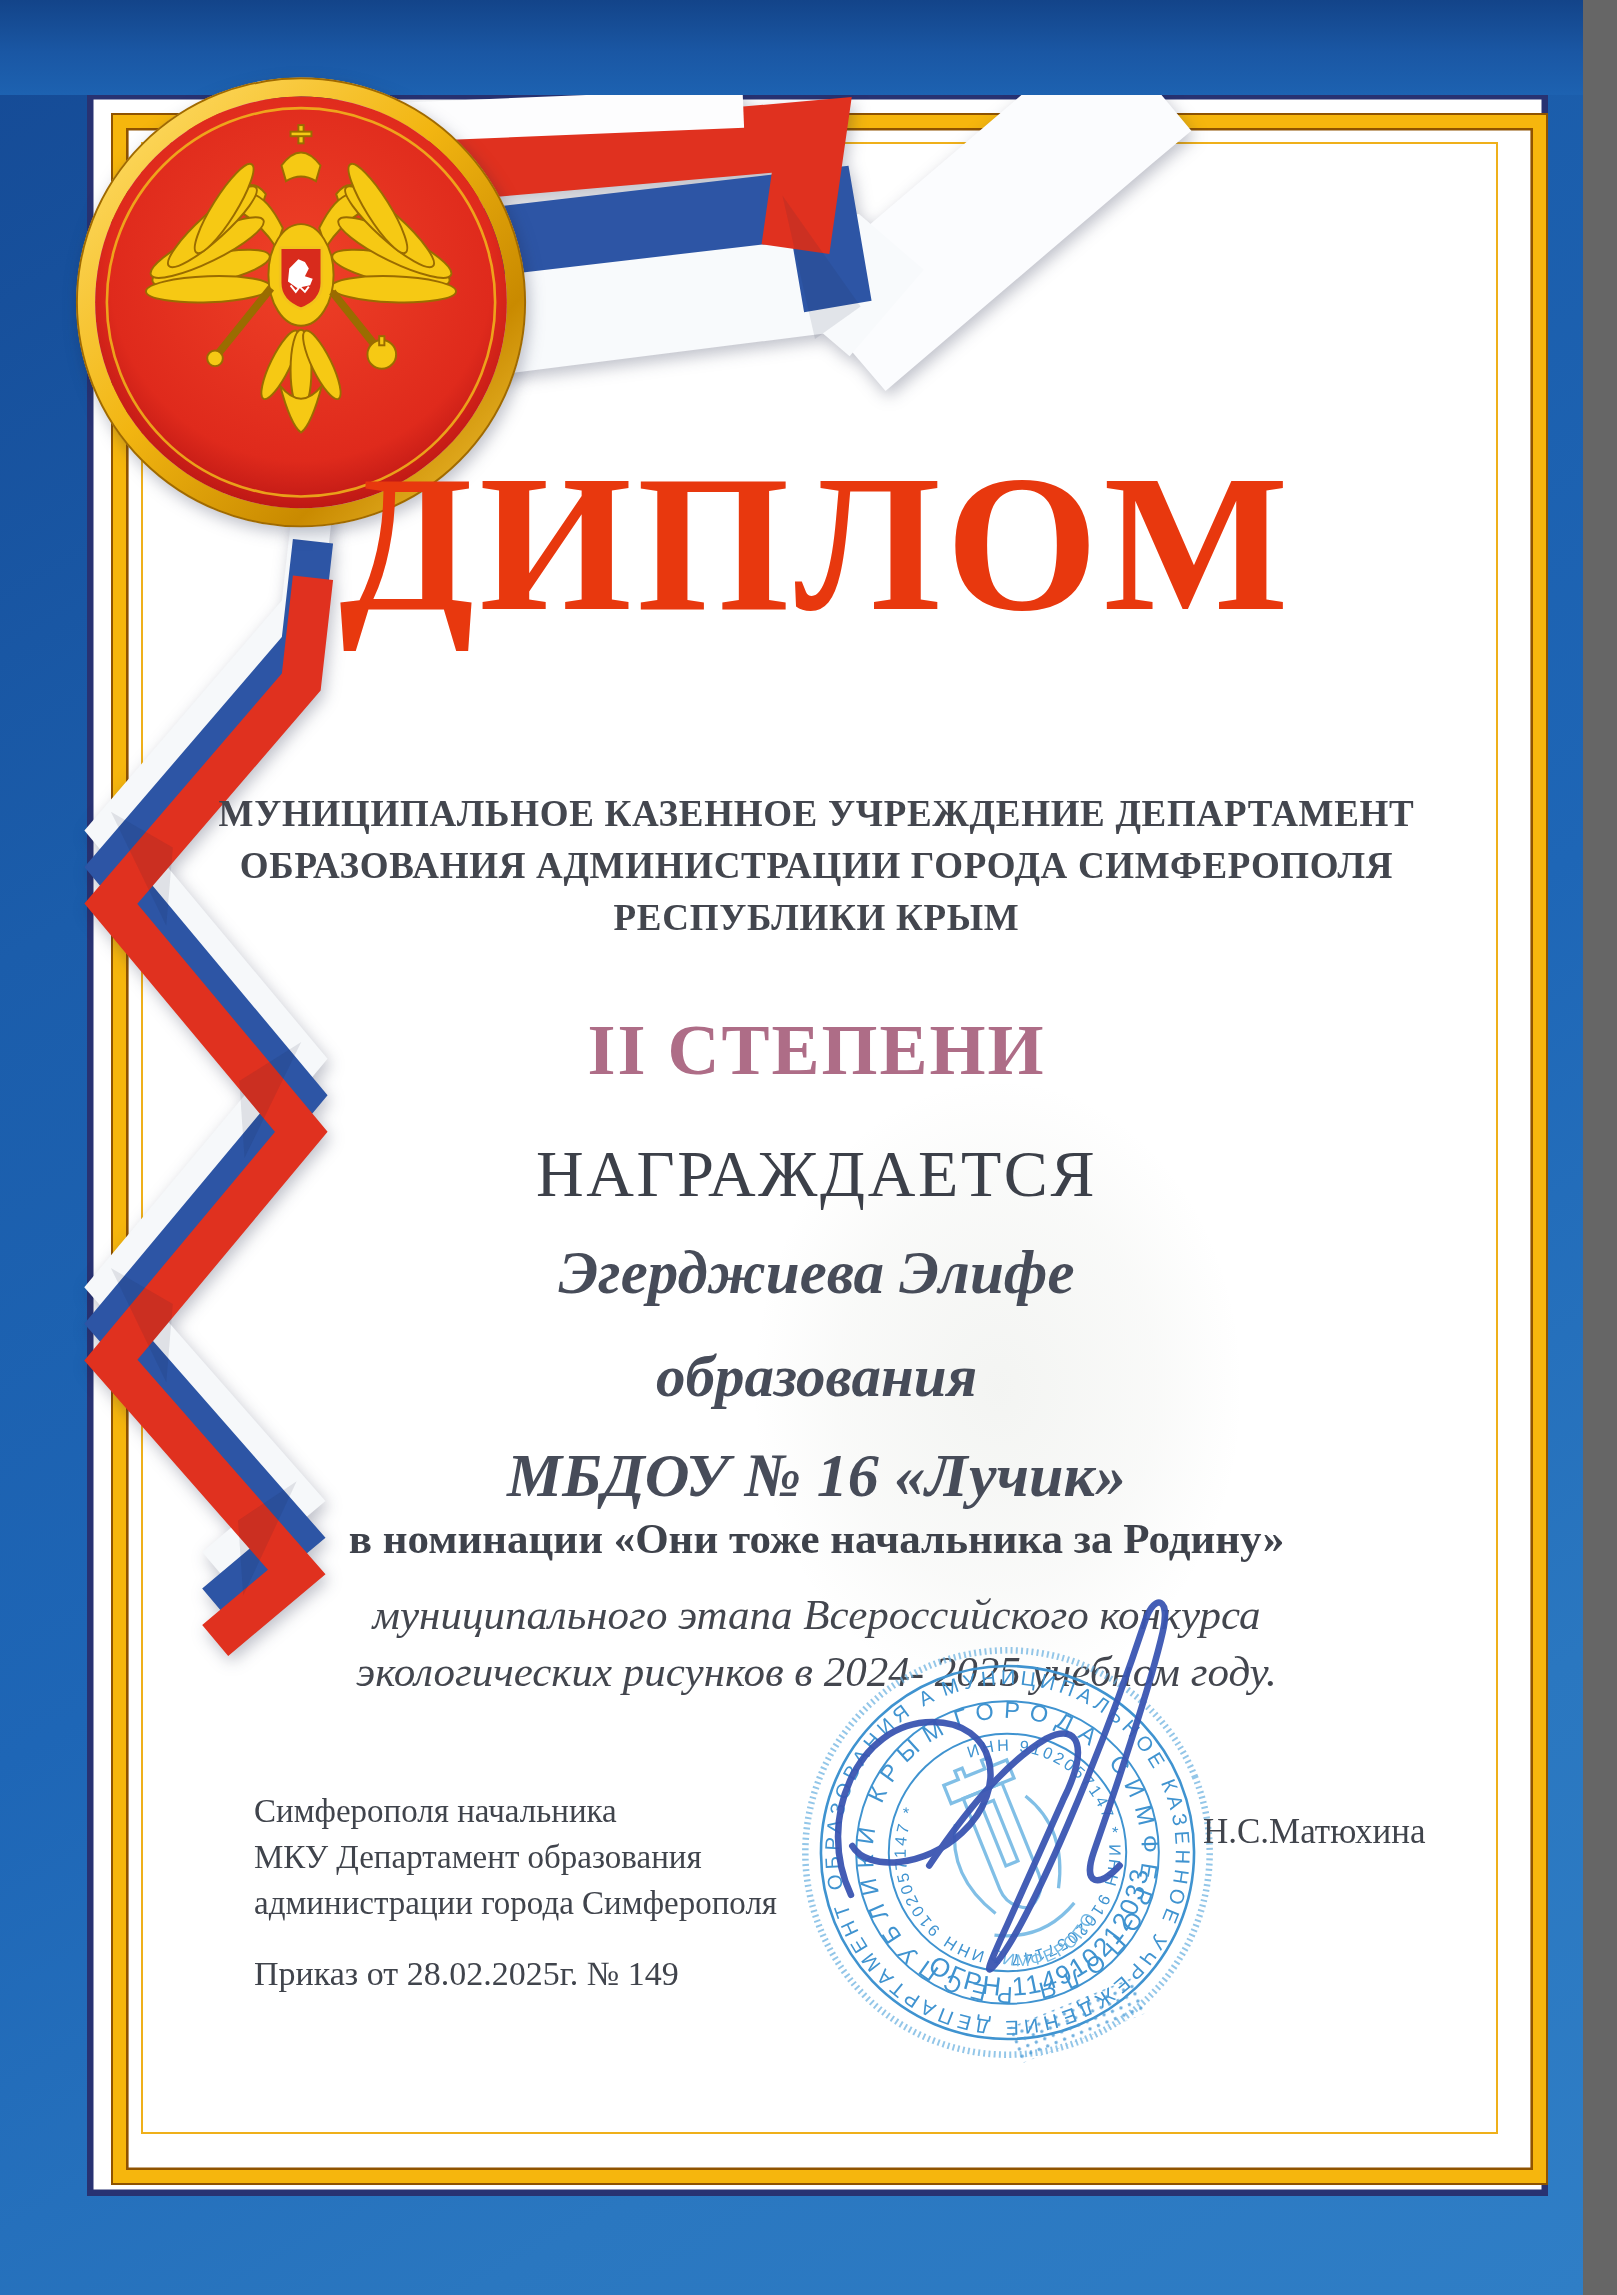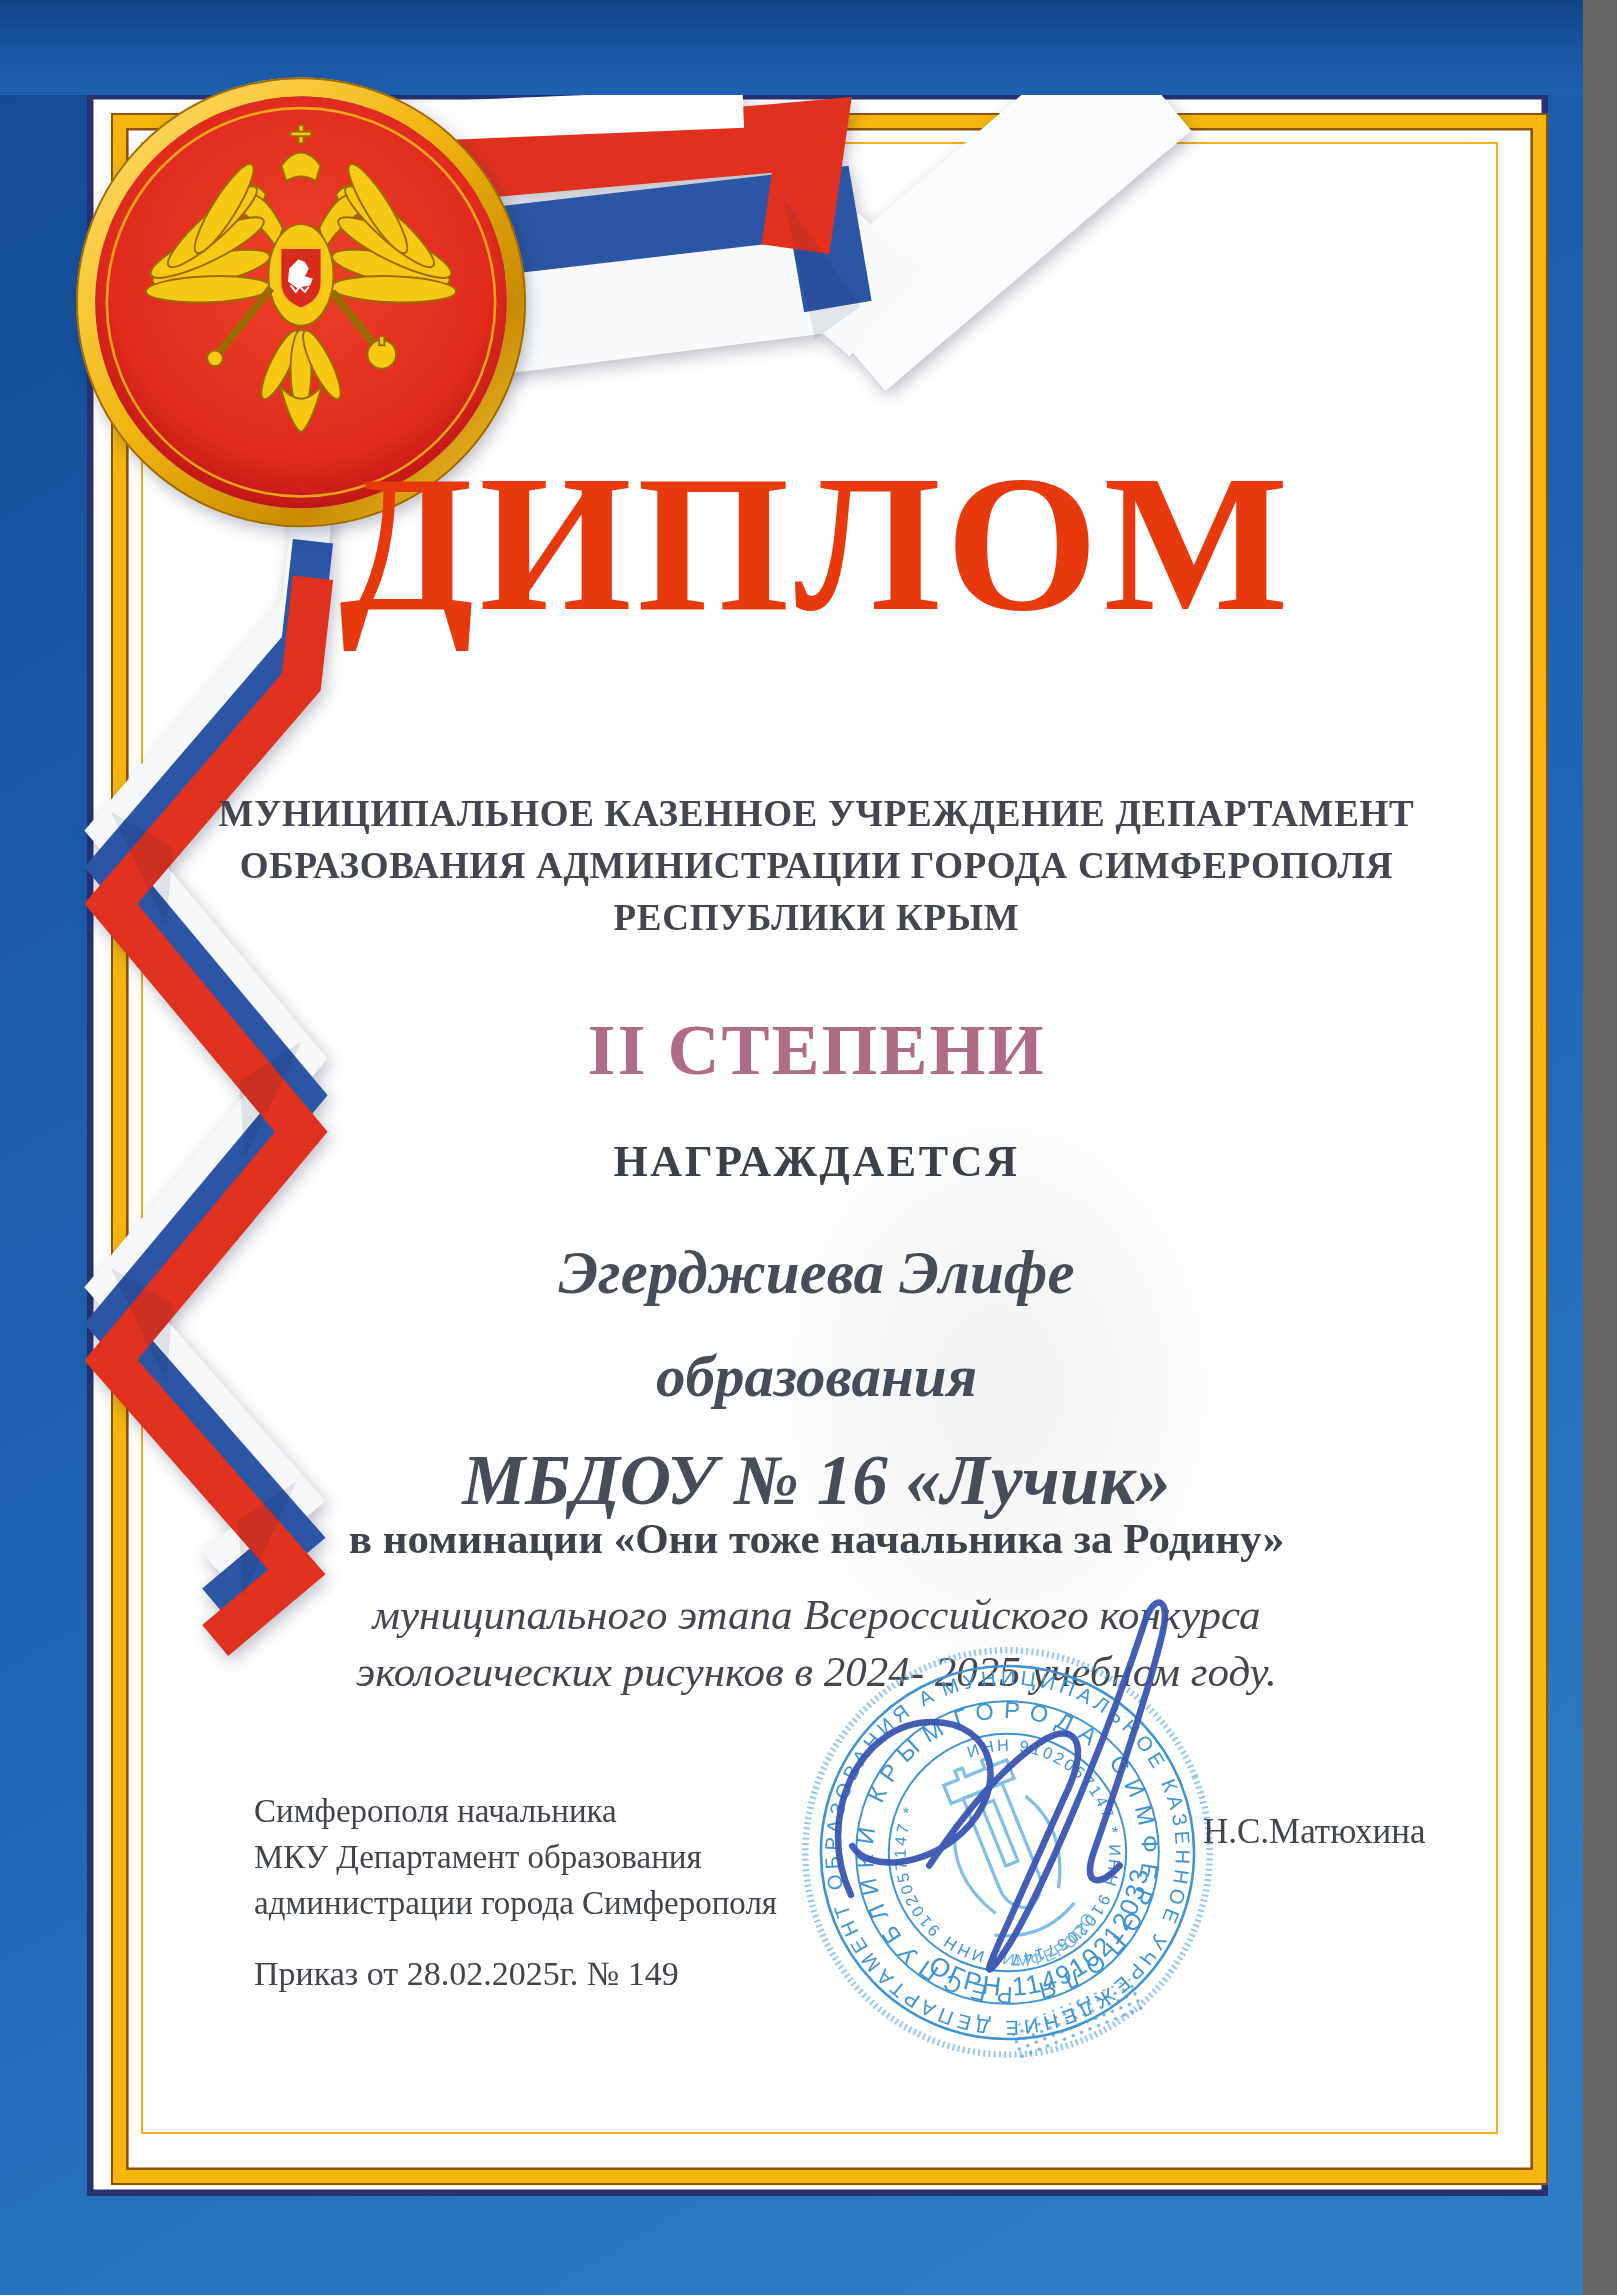--- a/index.html
+++ b/index.html
@@ -20,24 +20,24 @@
   .emblem{position:absolute;left:73px;top:73px;}
   .stamp{position:absolute;left:714px;top:1559px;}
   .watermark{position:absolute;left:750px;top:1076px;width:496px;height:626px;
     background:radial-gradient(ellipse at center,rgba(140,150,130,.10) 0%,rgba(140,150,130,.05) 45%,rgba(140,150,130,0) 70%);}
   
   .content{position:absolute;left:113px;top:0;width:1407px;height:2295px;text-align:center;color:#3f434d;}
   .t{position:absolute;left:0;right:0;}
   .title{top:438px;font-size:196px;line-height:209px;font-weight:bold;color:#e8380e;letter-spacing:5.2px;}
   .org{top:788px;font-size:37px;line-height:52px;font-weight:bold;color:#43464e;letter-spacing:0.7px;}
   .degree{top:1009px;font-size:72px;font-weight:bold;color:#ae6d87;letter-spacing:2px;}
-  .awarded{top:1136px;font-size:44px;font-weight:bold;color:#3c4049;letter-spacing:2.6px;}
+  .awarded{top:1136px;font-size:66px;font-weight:normal;color:#3c4049;letter-spacing:2.6px;}
   .rname{top:1238px;font-size:61px;font-weight:bold;font-style:italic;color:#474c59;}
   .rrole{top:1342px;font-size:59px;font-style:italic;font-weight:600;color:#474c59;}
-  .rinst{top:1440px;font-size:71px;font-weight:bold;font-style:italic;color:#474c59;}
+  .rinst{top:1440px;font-size:62px;font-weight:bold;font-style:italic;color:#474c59;}
   .nomin{top:1514px;font-size:43px;font-weight:bold;color:#3e424b;}
   .evt{top:1586px;font-size:43px;line-height:57px;font-style:italic;color:#43464e;}
   .sig-block{position:absolute;left:254px;top:1788px;width:652px;text-align:left;
     font-size:33px;line-height:46px;color:#40444c;}
   .sig-name{position:absolute;left:1203px;top:1812px;font-size:35px;color:#40444c;}
   .order{position:absolute;left:254px;top:1955px;font-size:34px;color:#40444c;}
   .shadow{filter:drop-shadow(3.9px 6.5px 7.8px rgba(20,30,60,.28));}
 </style>
 </head>
 <body>

